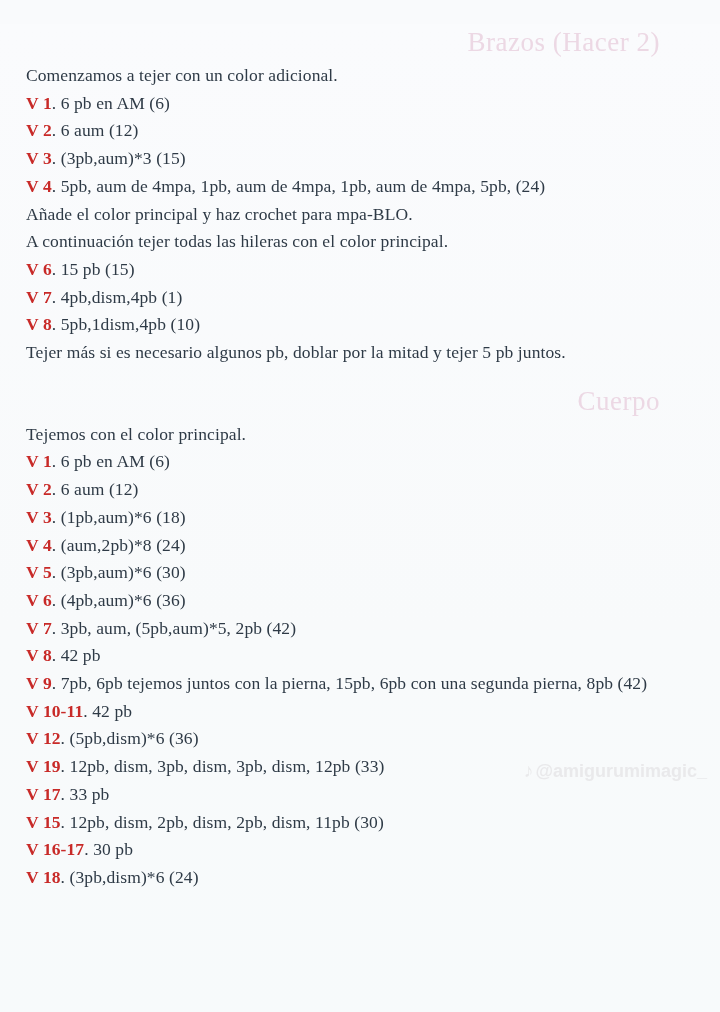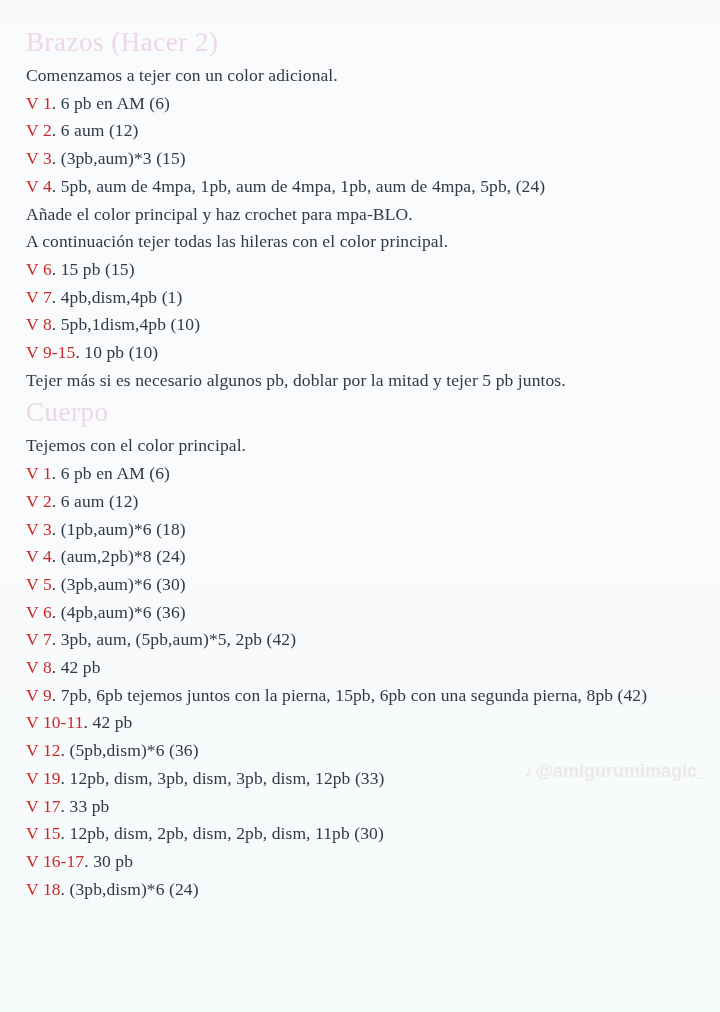--- a/index.html
+++ b/index.html
@@ -21,33 +21,34 @@
     background: linear-gradient(180deg, #fafbfd 0%, #f8fafb 60%, #f7fafb 100%);
   }
   h2.section-heading {
     font-family: "Liberation Serif", serif;
     font-weight: 400;
     font-size: 27px;
     line-height: 36px;
     margin: 0 0 2px 0;
     color: #ecd8e4;
     letter-spacing: 0.5px;
+    text-align: right;
   }
   h2.first { margin-top: 24px; }
-  h2.later { }
+  h2.later { margin-top: 16px; }
   p.row {
     margin: 0;
     font-size: 17.5px;
     line-height: 27.7px;
     letter-spacing: 0.1px;
     color: #2e3a46;
   }
   p.row .row-label {
     color: #c82a28;
-    font-weight: 400;
+    font-weight: 700;
   }
   .watermark {
     position: absolute;
     top: 736px;
     left: 524px;
     width: 180px;
     font-family: "Liberation Sans", sans-serif;
     font-weight: 700;
     font-size: 18px;
     line-height: 22px;
@@ -69,21 +70,20 @@
       <p class="row"><span>Comenzamos a tejer con un color adicional.</span></p>
       <p class="row"><span class="row-label">V 1</span><span>. 6 pb en AM (6)</span></p>
       <p class="row"><span class="row-label">V 2</span><span>. 6 aum (12)</span></p>
       <p class="row"><span class="row-label">V 3</span><span>. (3pb,aum)*3 (15)</span></p>
       <p class="row"><span class="row-label">V 4</span><span>. 5pb, aum de 4mpa, 1pb, aum de 4mpa, 1pb, aum de 4mpa, 5pb, (24)</span></p>
       <p class="row"><span>Añade el color principal y haz crochet para mpa-BLO.</span></p>
       <p class="row"><span>A continuación tejer todas las hileras con el color principal.</span></p>
       <p class="row"><span class="row-label">V 6</span><span>. 15 pb (15)</span></p>
       <p class="row"><span class="row-label">V 7</span><span>. 4pb,dism,4pb (1)</span></p>
       <p class="row"><span class="row-label">V 8</span><span>. 5pb,1dism,4pb (10)</span></p>
-      <p class="row"><span class="row-label">V 9-15</span><span>. 10 pb (10)</span></p>
       <p class="row"><span>Tejer más si es necesario algunos pb, doblar por la mitad y tejer 5 pb juntos.</span></p>
       <h2 class="section-heading later">Cuerpo</h2>
       <p class="row"><span>Tejemos con el color principal.</span></p>
       <p class="row"><span class="row-label">V 1</span><span>. 6 pb en AM (6)</span></p>
       <p class="row"><span class="row-label">V 2</span><span>. 6 aum (12)</span></p>
       <p class="row"><span class="row-label">V 3</span><span>. (1pb,aum)*6 (18)</span></p>
       <p class="row"><span class="row-label">V 4</span><span>. (aum,2pb)*8 (24)</span></p>
       <p class="row"><span class="row-label">V 5</span><span>. (3pb,aum)*6 (30)</span></p>
       <p class="row"><span class="row-label">V 6</span><span>. (4pb,aum)*6 (36)</span></p>
       <p class="row"><span class="row-label">V 7</span><span>. 3pb, aum, (5pb,aum)*5, 2pb (42)</span></p>

